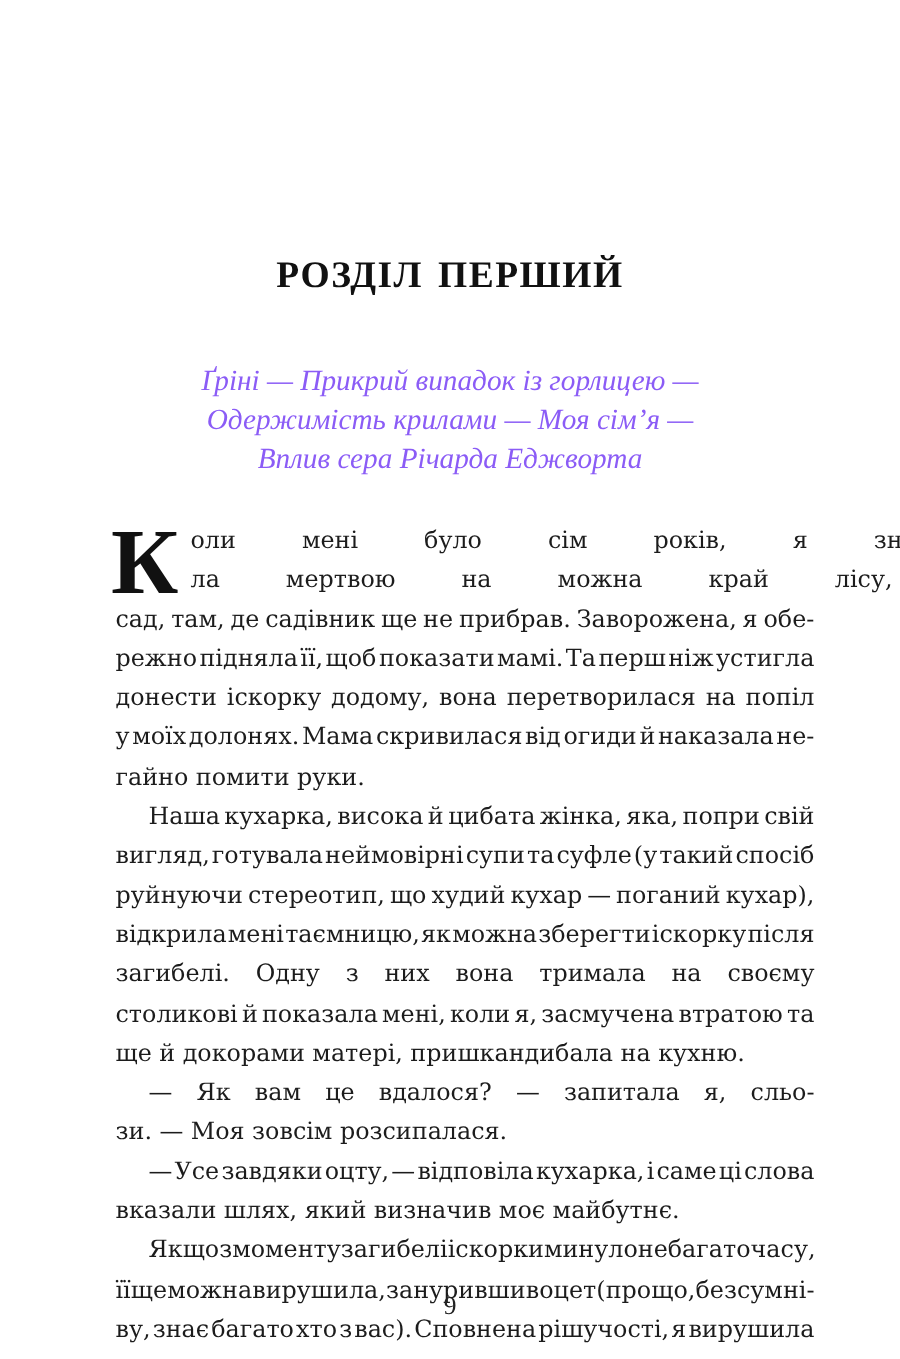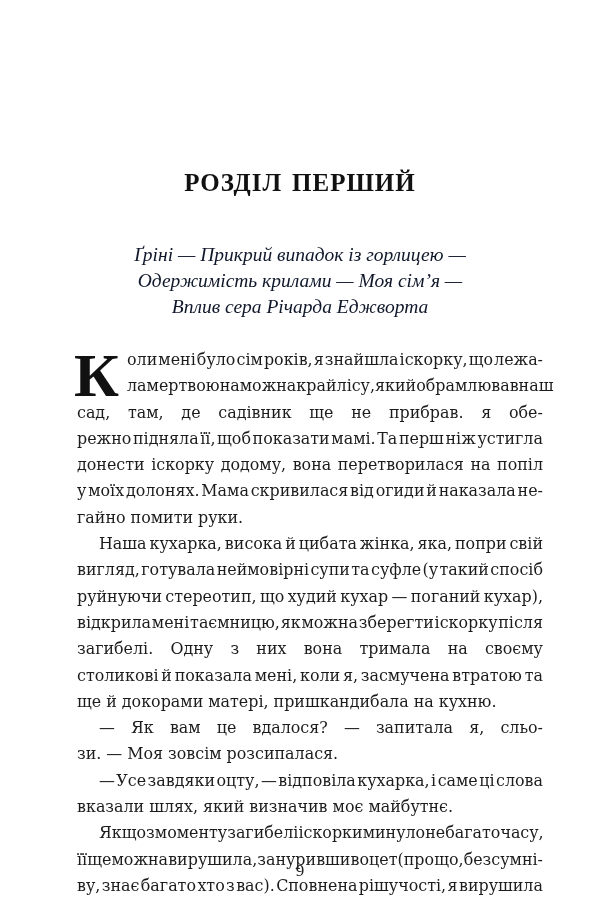--- a/index.html
+++ b/index.html
@@ -37,21 +37,21 @@
     .epigraph {
       position: absolute;
       top: 242px;
       left: 0;
       width: 600px;
       text-align: center;
       font-family: "Liberation Serif", serif;
       font-style: italic;
       font-size: 19.5px;
       line-height: 26px;
-      color: #0f172a;
+      color: #8b5cf6;
     }
     .epigraph div { white-space: nowrap; }
     .body-text {
       position: absolute;
       top: 347px;
       left: 77px;
       width: 466px;
       font-family: "DejaVu Serif", serif;
       font-size: 15.9px;
       line-height: 26.3px;
@@ -59,21 +59,21 @@
     }
     .line {
       white-space: nowrap;
       display: flex;
       justify-content: space-between;
       height: 26.3px;
     }
     .line.last { justify-content: flex-start; }
     .line.last span { margin-right: 5px; }
     .line.indent { padding-left: 22px; }
-    .line.dc { padding-left: 50px; }
+    .line.dc { padding-left: 50px; gap: 44px; }
     .dropcap {
       position: absolute;
       left: -3px;
       top: 2px;
       font-family: "Liberation Serif", serif;
       font-weight: bold;
       font-size: 62px;
       line-height: 52px;
       color: #111;
     }
@@ -128,20 +128,21 @@
         <span>наш</span>
       </div>
     <div class="line js-justify">
         <span>сад,</span>
         <span>там,</span>
         <span>де</span>
         <span>садівник</span>
         <span>ще</span>
         <span>не</span>
         <span>прибрав.</span>
+        <span>Заворожена,</span>
         <span>я</span>
         <span>обе-</span>
       </div>
     <div class="line js-justify">
         <span>режно</span>
         <span>підняла</span>
         <span>її,</span>
         <span>щоб</span>
         <span>показати</span>
         <span>мамі.</span>

